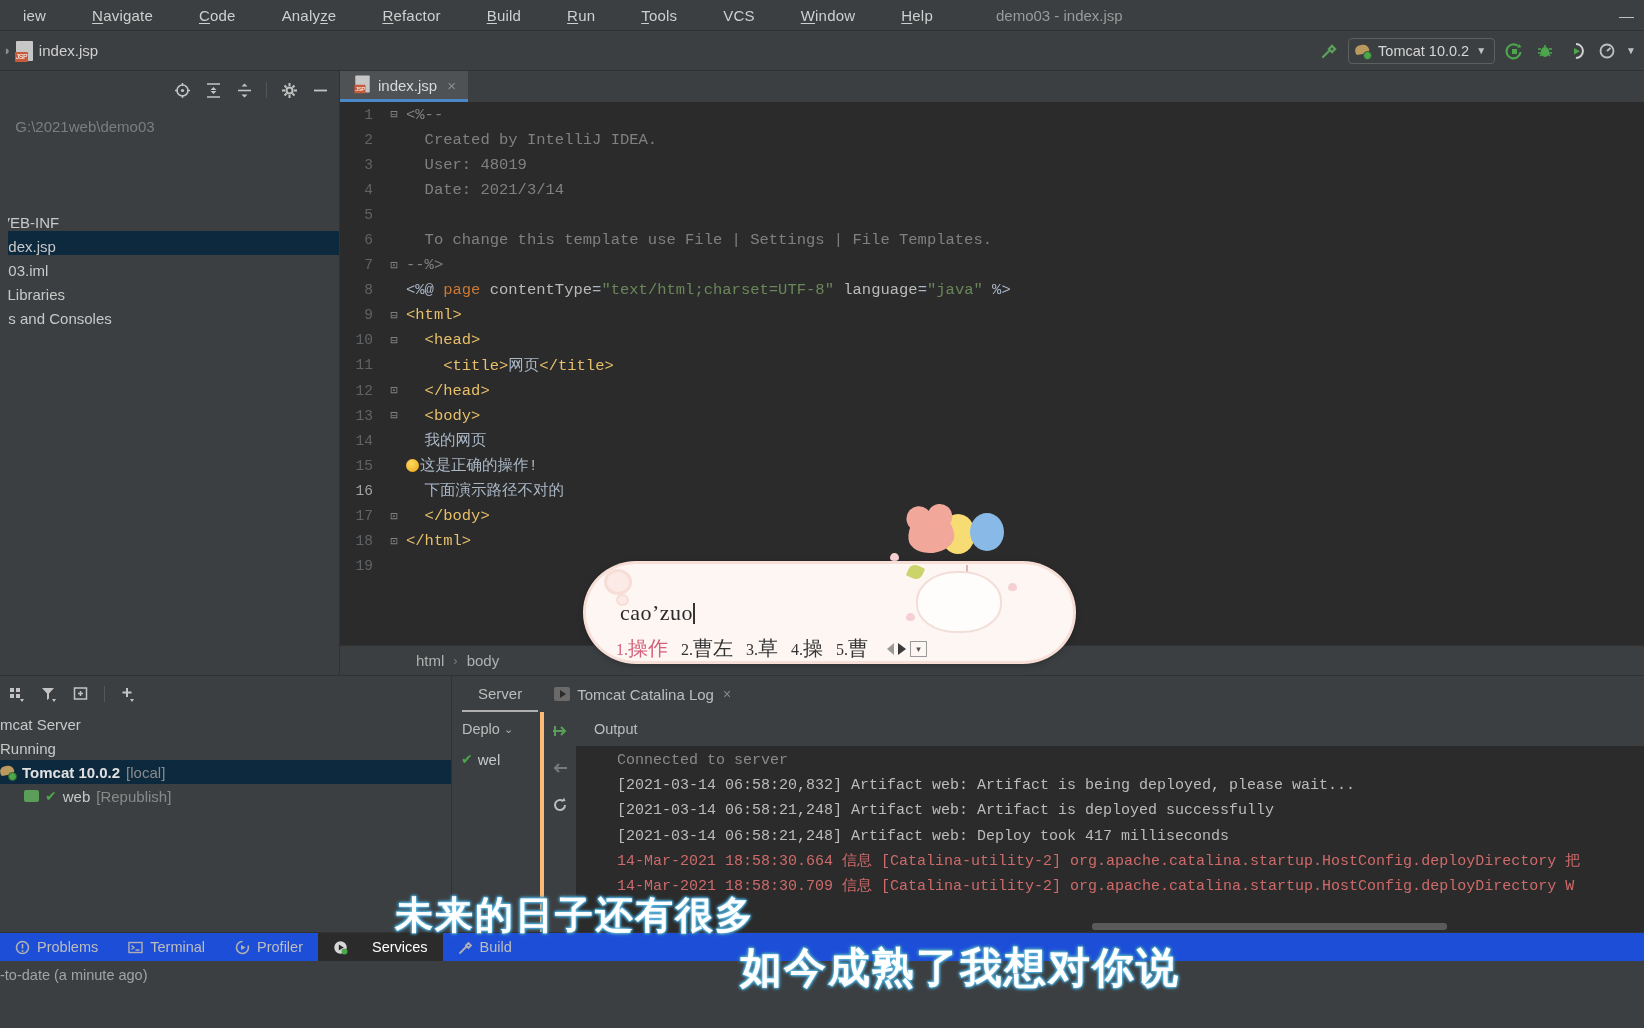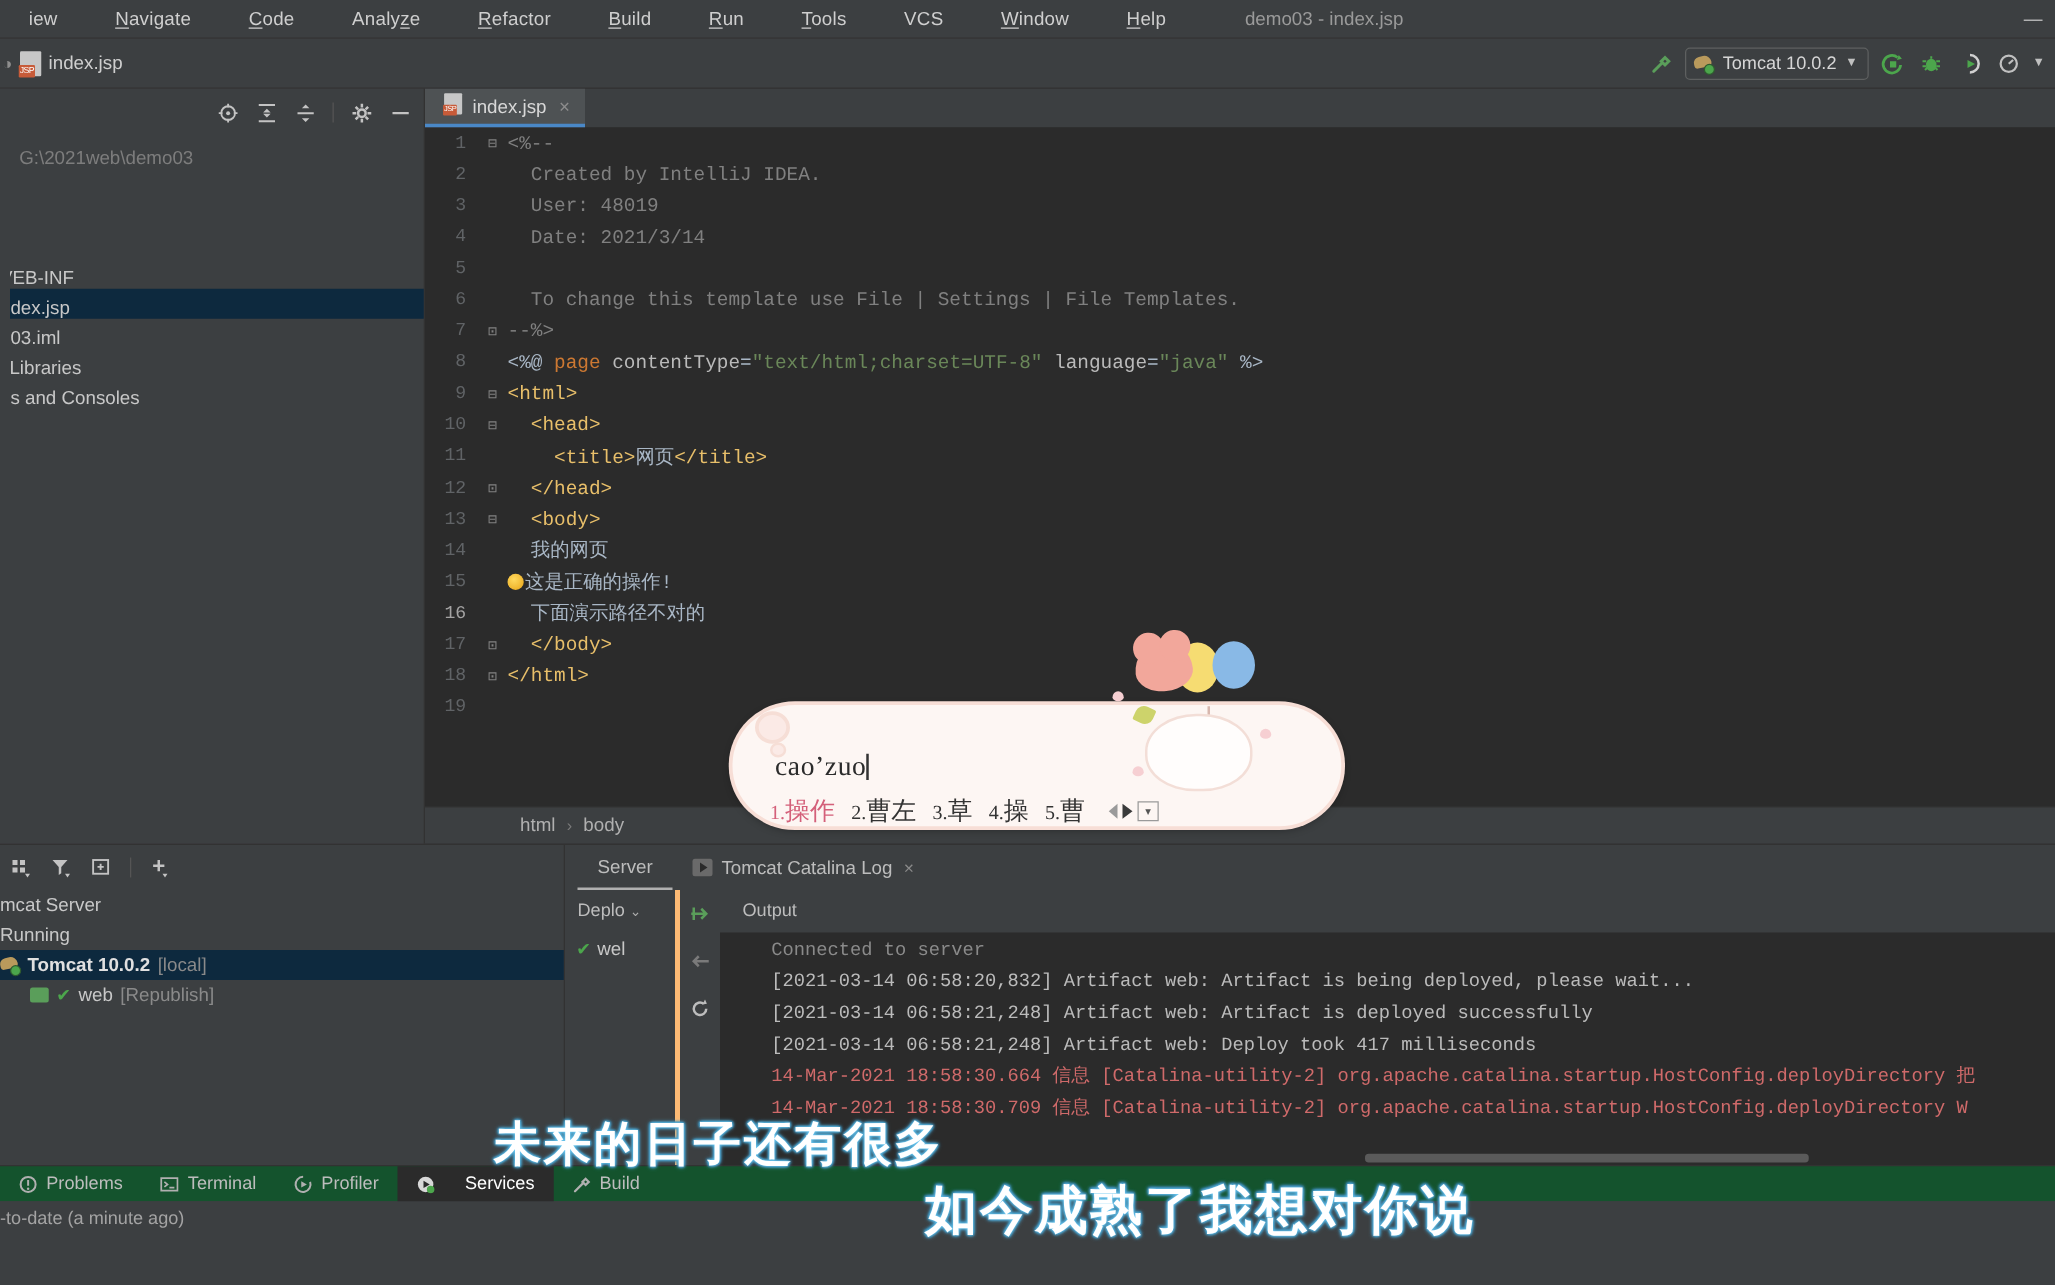--- a/index.html
+++ b/index.html
@@ -151,21 +151,21 @@
   #out-head { height:34px; display:flex; align-items:center; padding-left:18px;
      font-size:14.5px; color:#bdbdbd; background:#3c3f41;}
   #out-log { flex:1; background:#2b2b2b; padding:2px 0 0 8px; overflow:hidden;
      font-family:"Liberation Mono", monospace; font-size:15px; }
   .log-line { height:25.2px; line-height:25.2px; white-space:pre; color:#bbbbbb;margin-left:33px; }
   .log-line.err { color:#cf6a6a; }
   .log-line.clip { color:#8a8a8a; }
 
   
   #tool-tabs { position:absolute; top:932px; left:0; right:0; height:29px;
-     background:#14532d; display:flex; align-items:center; border-top:1px solid #323232;}
+     background:#1d4ed8; display:flex; align-items:center; border-top:1px solid #323232;}
   .ttab { height:29px; display:flex; align-items:center; gap:7px; padding:0 15px;
      font-size:14.5px; color:#bdbdbd; }
   .ttab.active { background:#2b2b2b; color:#ffffff;gap:24px; }
   #statusbar { position:absolute; top:961px; left:0; right:0; height:67px;
      background:#3c3f41; padding:6px 0 0 0; }
   #status-text { font-size:14.5px; color:#a3a3a3; padding-left:0px; }
 
   
   #ime {
     position:absolute; left:578px; top:548px; width:495px; height:115px; z-index:40;

